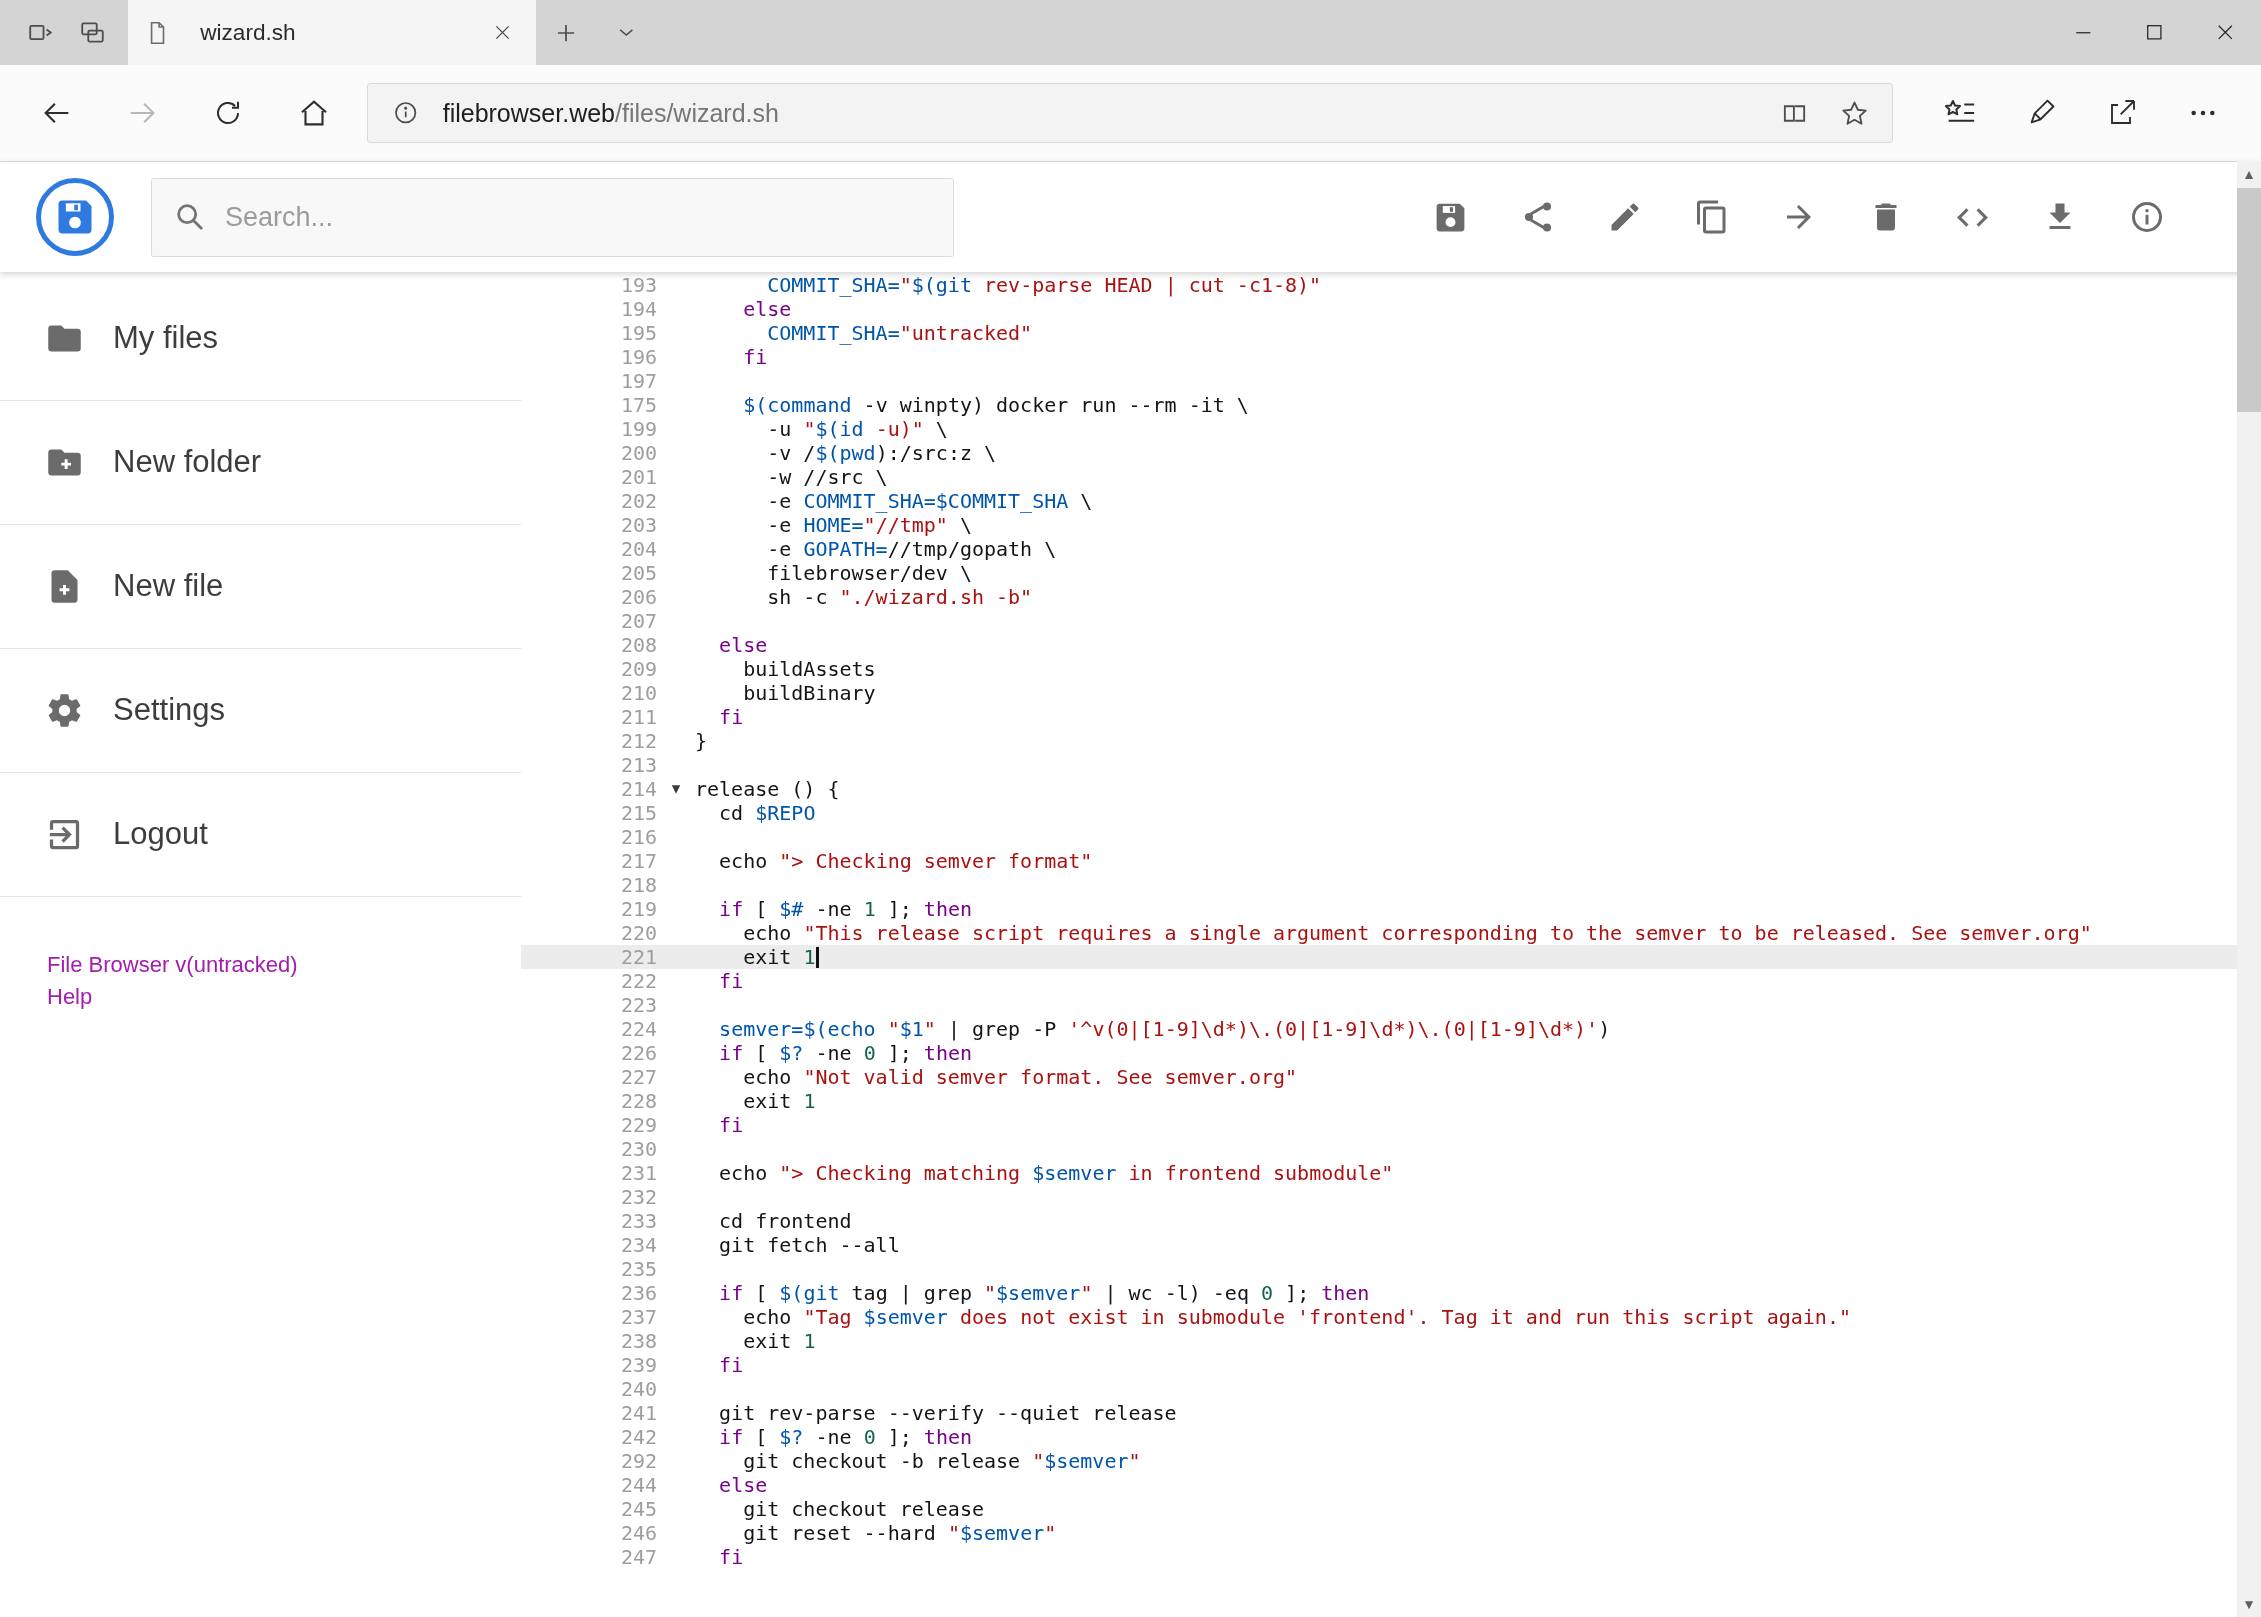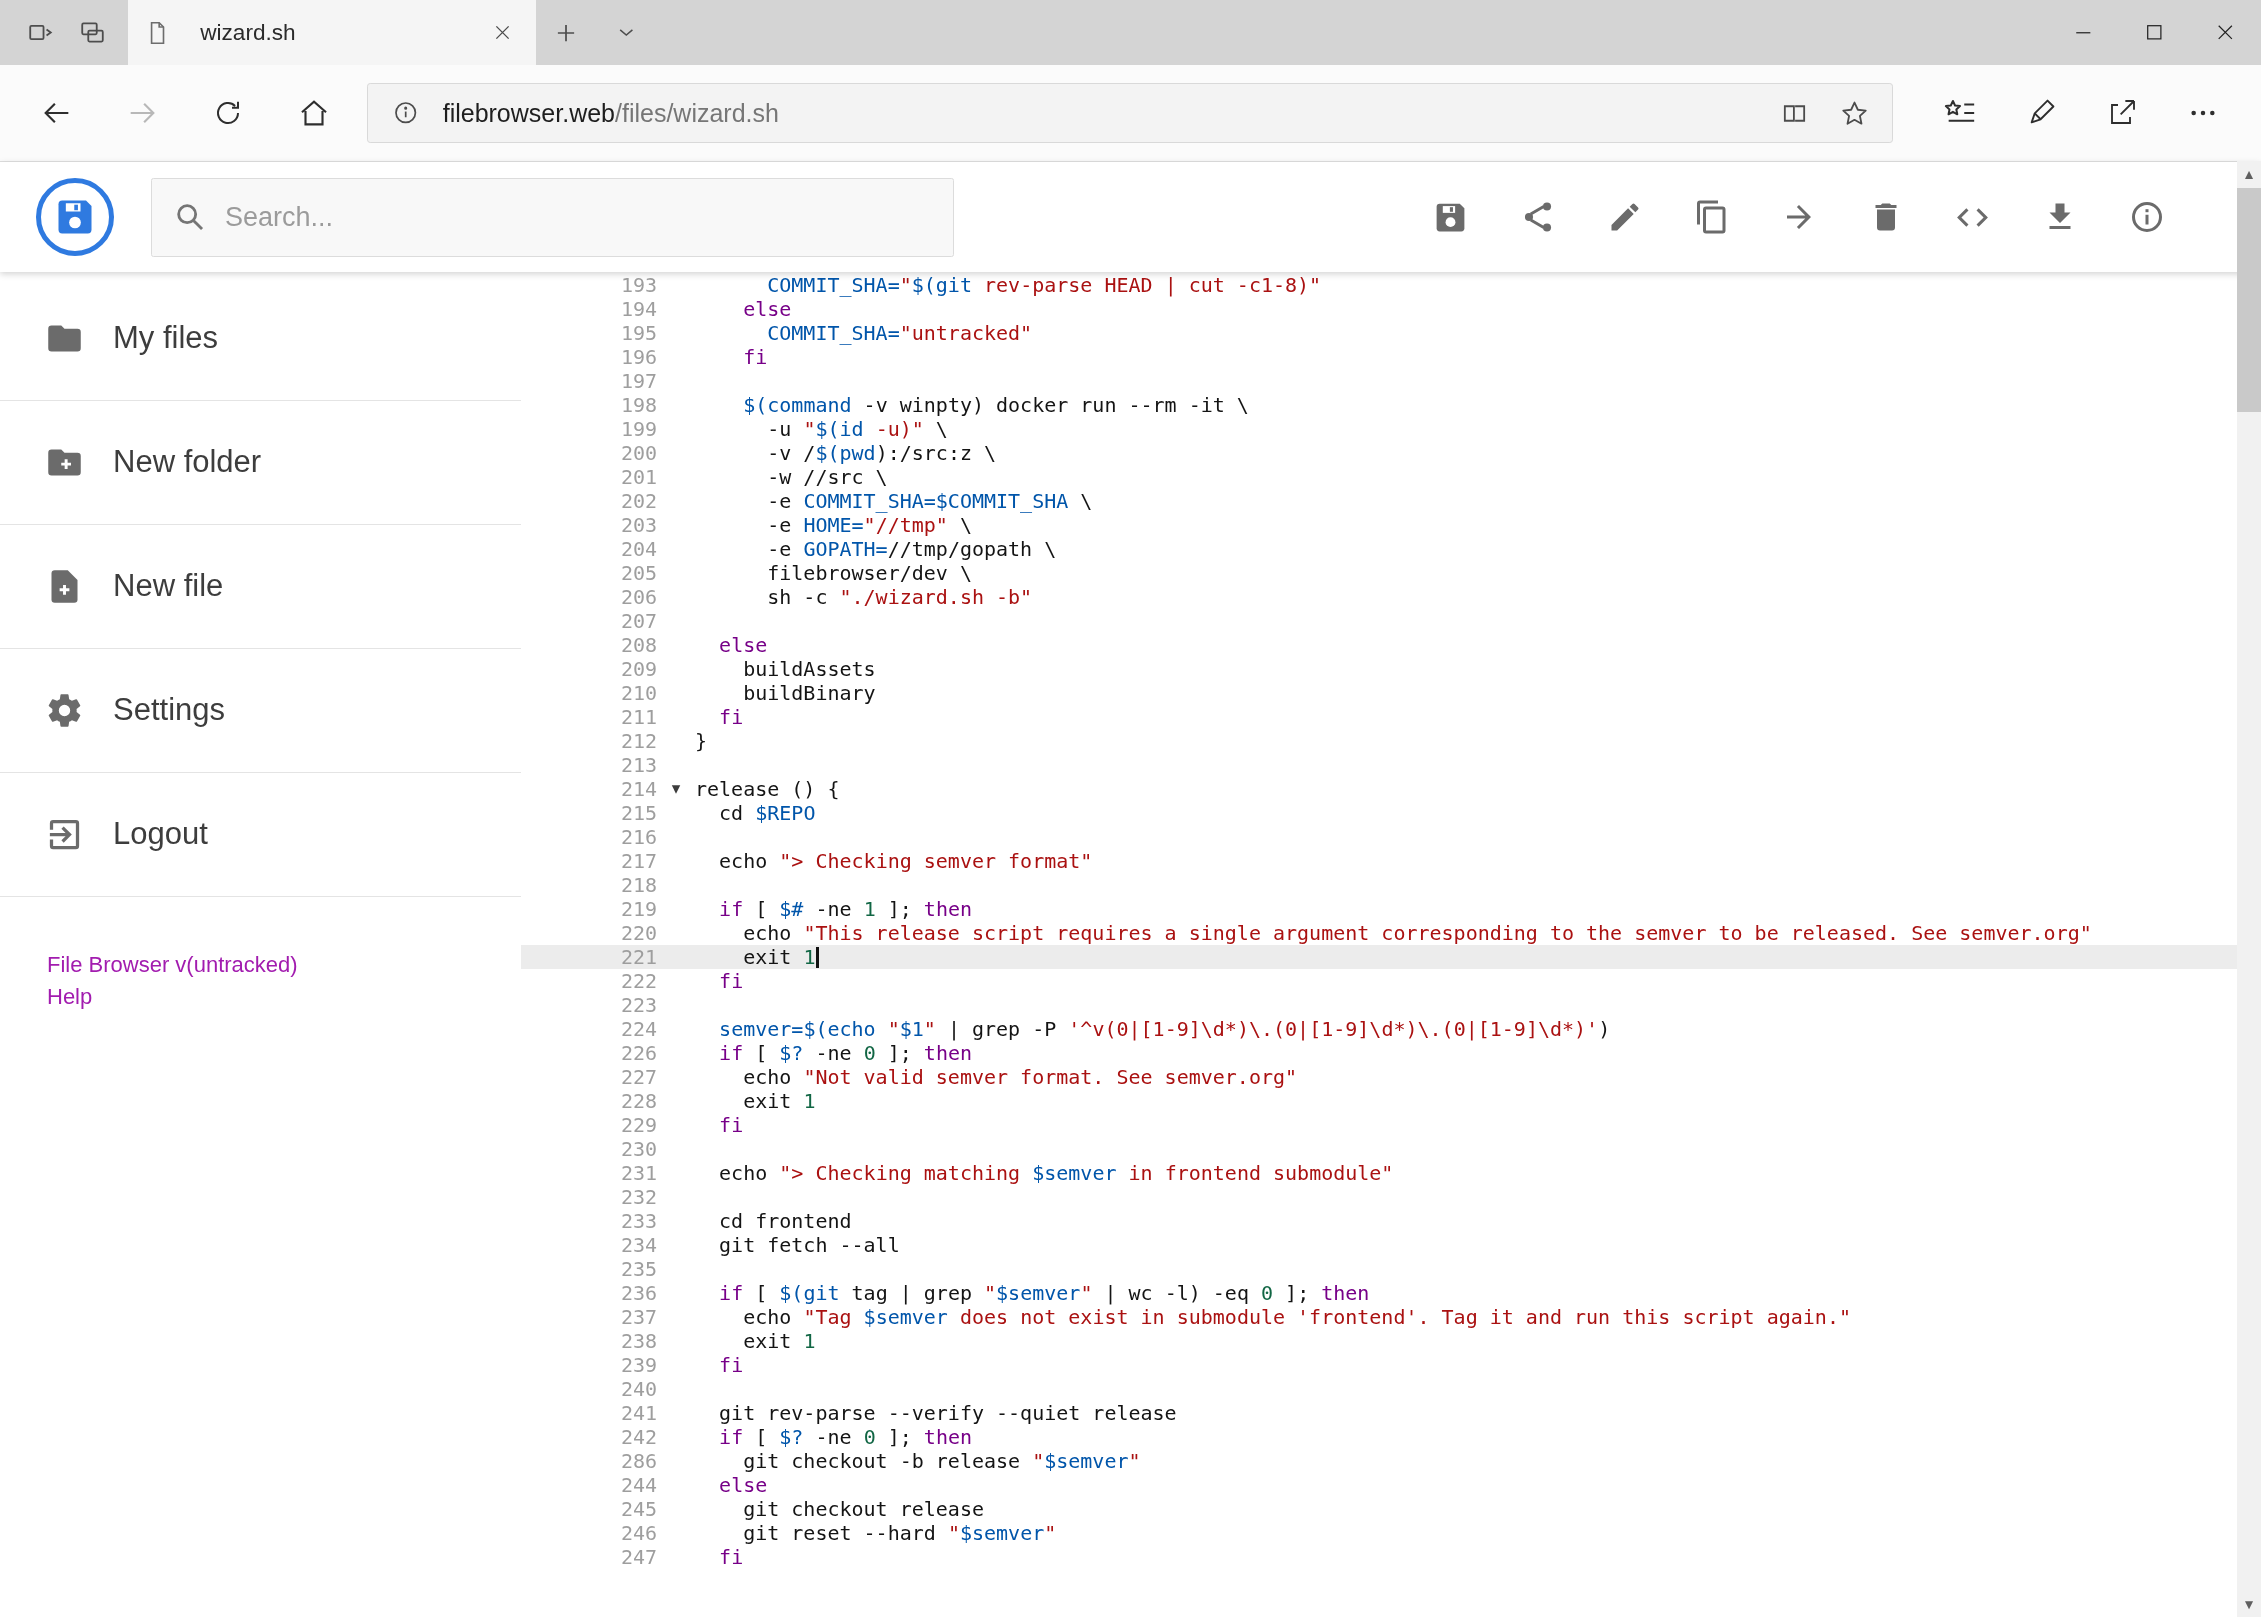--- a/index.html
+++ b/index.html
@@ -340,21 +340,21 @@
           <span class="ln">196</span>
           <span class="fold"></span>
           <span class="code">    <span class="tk-kw">fi</span></span>
         </div>
         <div class="code-row">
           <span class="ln">197</span>
           <span class="fold"></span>
           <span class="code"></span>
         </div>
         <div class="code-row">
-          <span class="ln">198</span>
+          <span class="ln">175</span>
           <span class="fold"></span>
           <span class="code">    <span class="tk-var">$(command</span> -v winpty) docker run --rm -it \</span>
         </div>
         <div class="code-row">
           <span class="ln">199</span>
           <span class="fold"></span>
           <span class="code">      -u <span class="tk-str">"<span class="tk-var">$(id</span> -u)"</span> \</span>
         </div>
         <div class="code-row">
           <span class="ln">200</span>
@@ -560,21 +560,21 @@
           <span class="ln">241</span>
           <span class="fold"></span>
           <span class="code">  git rev-parse --verify --quiet release</span>
         </div>
         <div class="code-row">
           <span class="ln">242</span>
           <span class="fold"></span>
           <span class="code">  <span class="tk-kw">if</span> [ <span class="tk-var">$?</span> -ne <span class="tk-num">0</span> ]; <span class="tk-kw">then</span></span>
         </div>
         <div class="code-row">
-          <span class="ln">286</span>
+          <span class="ln">292</span>
           <span class="fold"></span>
           <span class="code">    git checkout -b release <span class="tk-str">"<span class="tk-var">$semver</span>"</span></span>
         </div>
         <div class="code-row">
           <span class="ln">244</span>
           <span class="fold"></span>
           <span class="code">  <span class="tk-kw">else</span></span>
         </div>
         <div class="code-row">
           <span class="ln">245</span>

